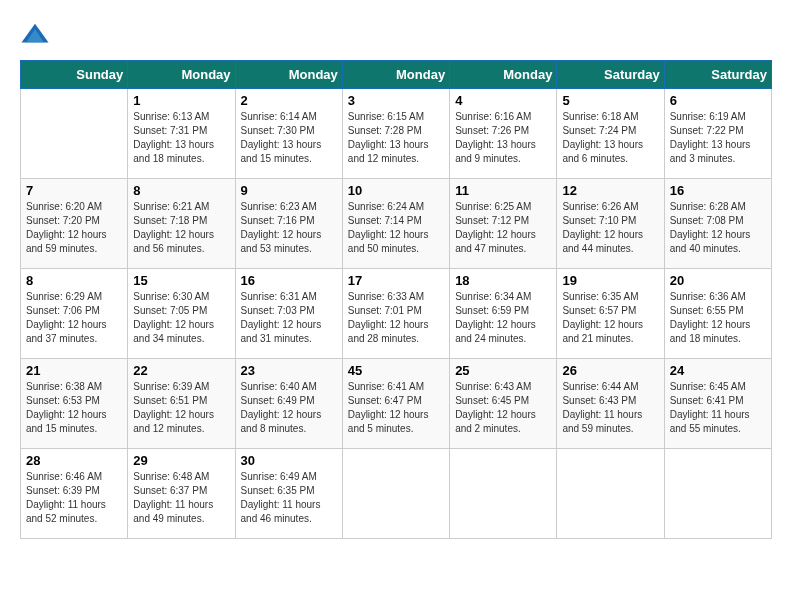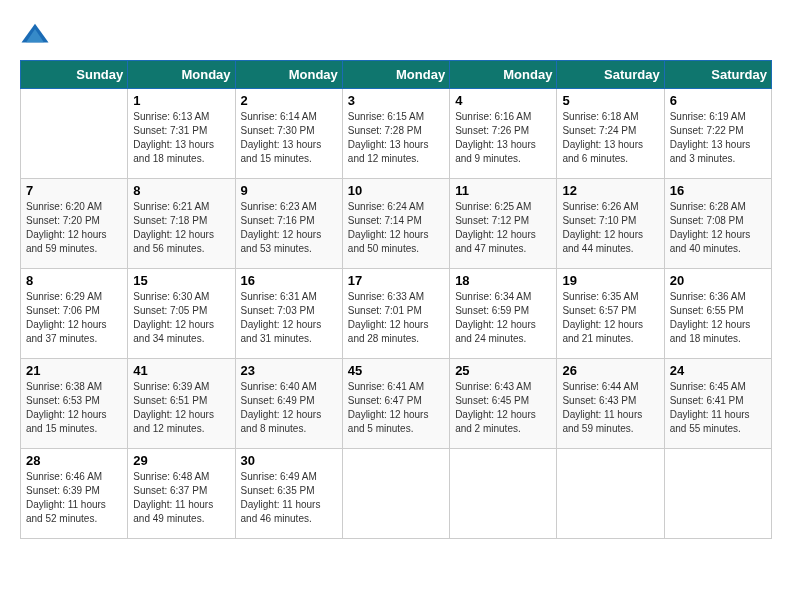--- a/index.html
+++ b/index.html
@@ -160,21 +160,21 @@
         <td><span class="day-number">18</span>
 <span class="day-info">Sunrise: 6:34 AM<br>Sunset: 6:59 PM<br>Daylight: 12 hours and 24 minutes.</span></td>
         <td><span class="day-number">19</span>
 <span class="day-info">Sunrise: 6:35 AM<br>Sunset: 6:57 PM<br>Daylight: 12 hours and 21 minutes.</span></td>
         <td><span class="day-number">20</span>
 <span class="day-info">Sunrise: 6:36 AM<br>Sunset: 6:55 PM<br>Daylight: 12 hours and 18 minutes.</span></td>
       </tr>
       <tr>
         <td><span class="day-number">21</span>
 <span class="day-info">Sunrise: 6:38 AM<br>Sunset: 6:53 PM<br>Daylight: 12 hours and 15 minutes.</span></td>
-        <td><span class="day-number">41</span>
+        <td><span class="day-number">22</span>
 <span class="day-info">Sunrise: 6:39 AM<br>Sunset: 6:51 PM<br>Daylight: 12 hours and 12 minutes.</span></td>
         <td><span class="day-number">23</span>
 <span class="day-info">Sunrise: 6:40 AM<br>Sunset: 6:49 PM<br>Daylight: 12 hours and 8 minutes.</span></td>
         <td><span class="day-number">45</span>
 <span class="day-info">Sunrise: 6:41 AM<br>Sunset: 6:47 PM<br>Daylight: 12 hours and 5 minutes.</span></td>
         <td><span class="day-number">25</span>
 <span class="day-info">Sunrise: 6:43 AM<br>Sunset: 6:45 PM<br>Daylight: 12 hours and 2 minutes.</span></td>
         <td><span class="day-number">26</span>
 <span class="day-info">Sunrise: 6:44 AM<br>Sunset: 6:43 PM<br>Daylight: 11 hours and 59 minutes.</span></td>
         <td><span class="day-number">24</span>

